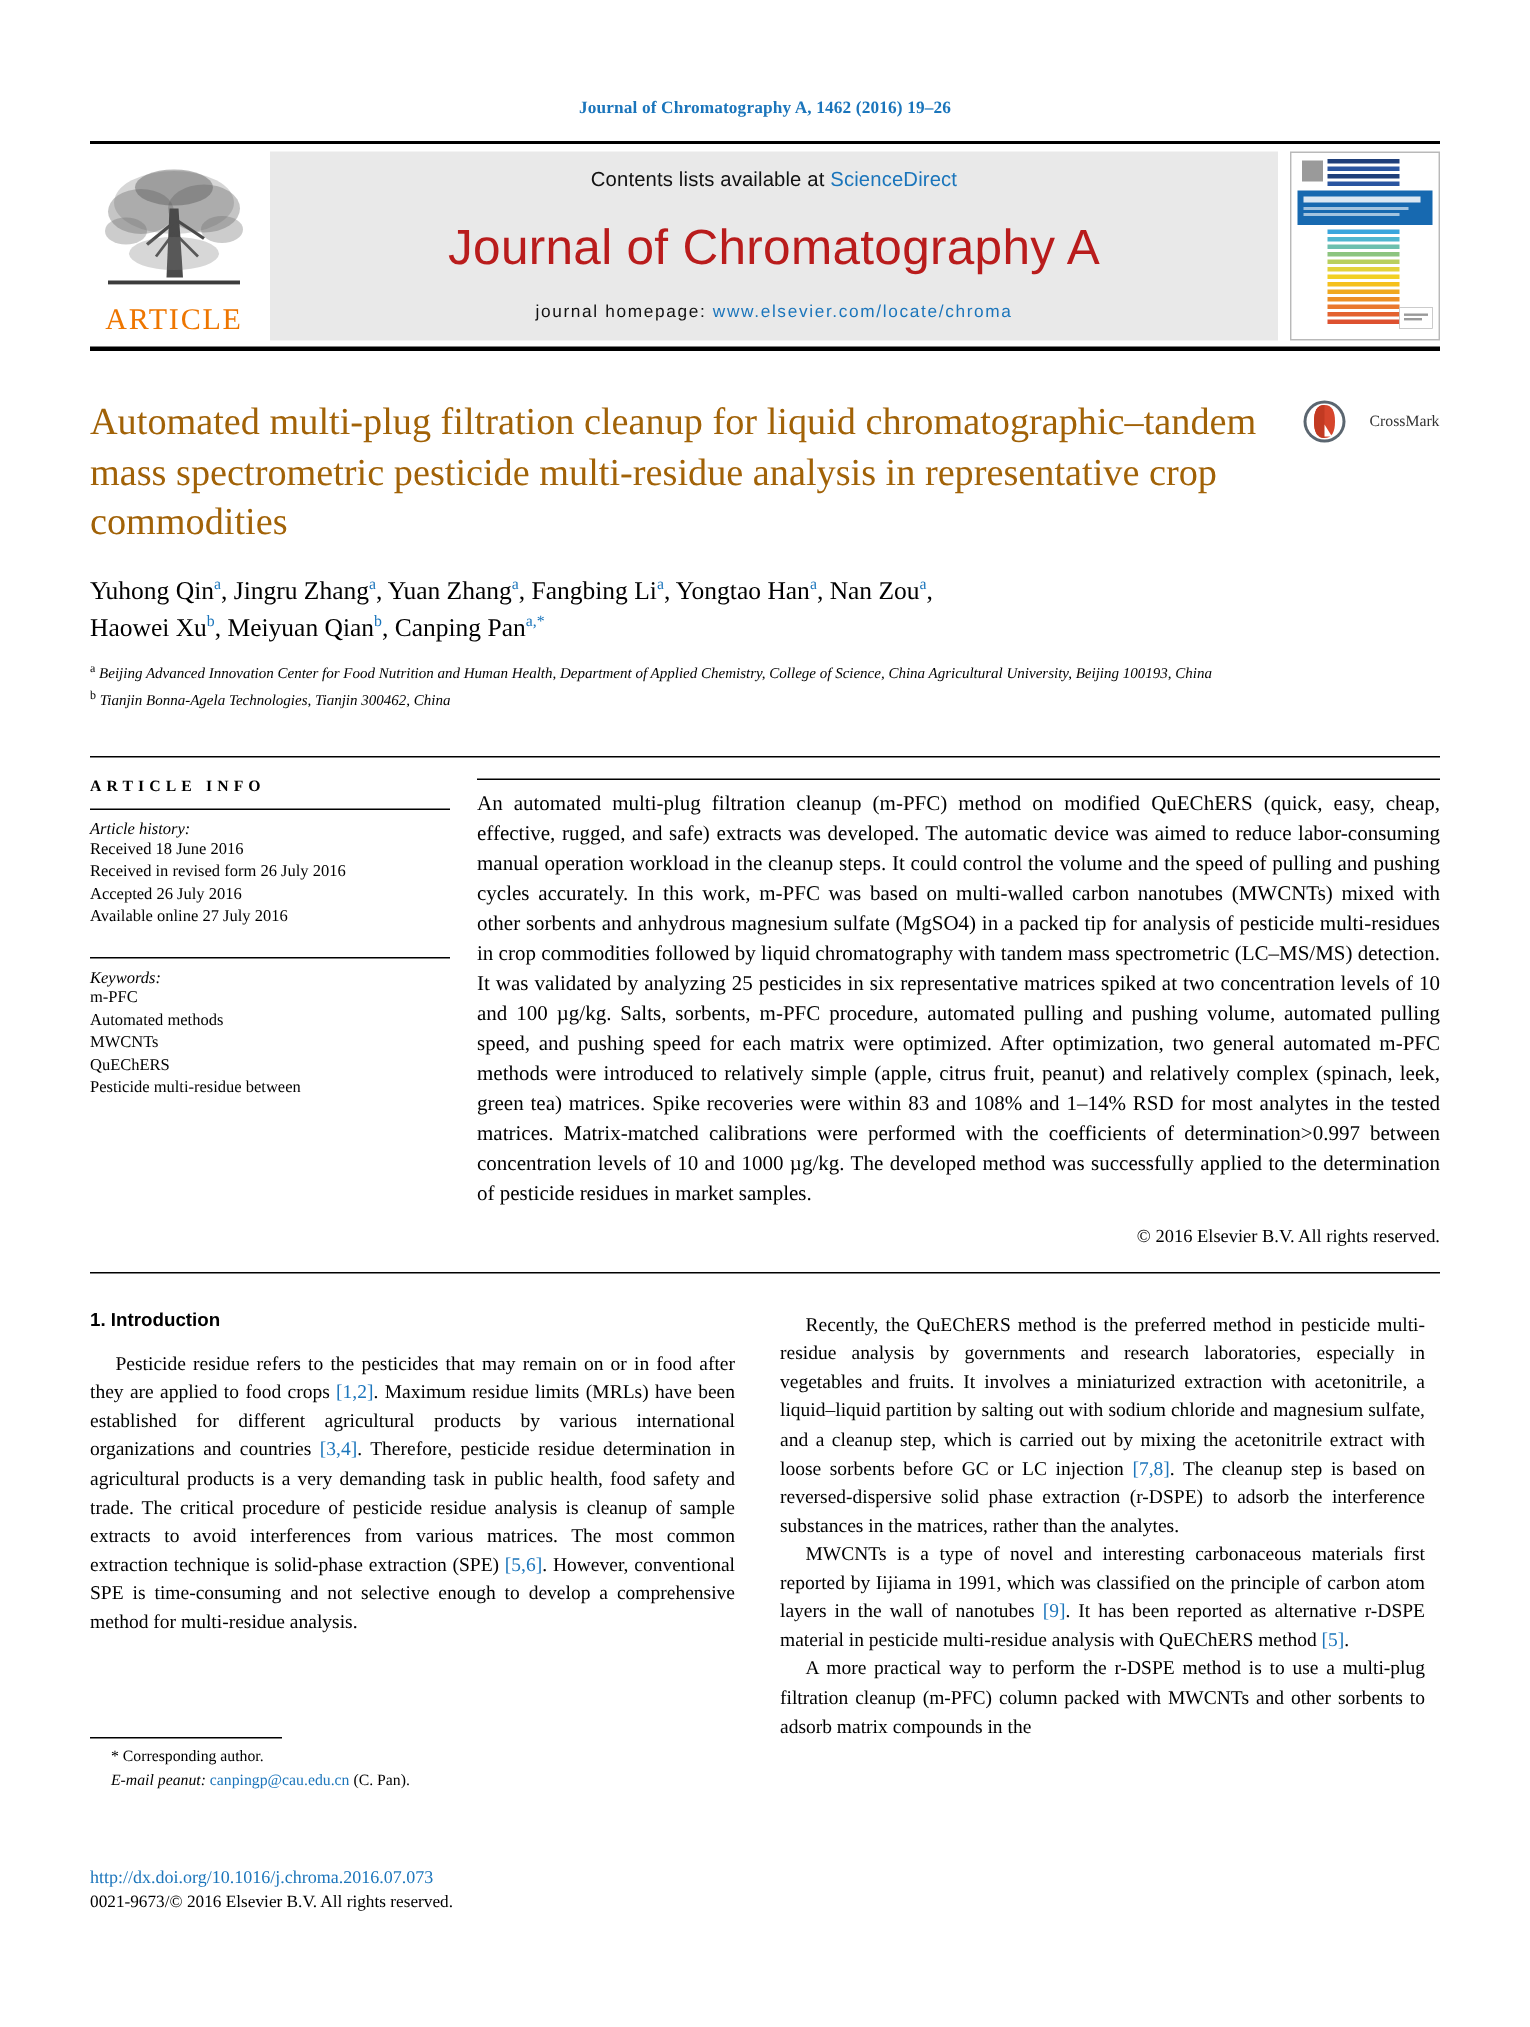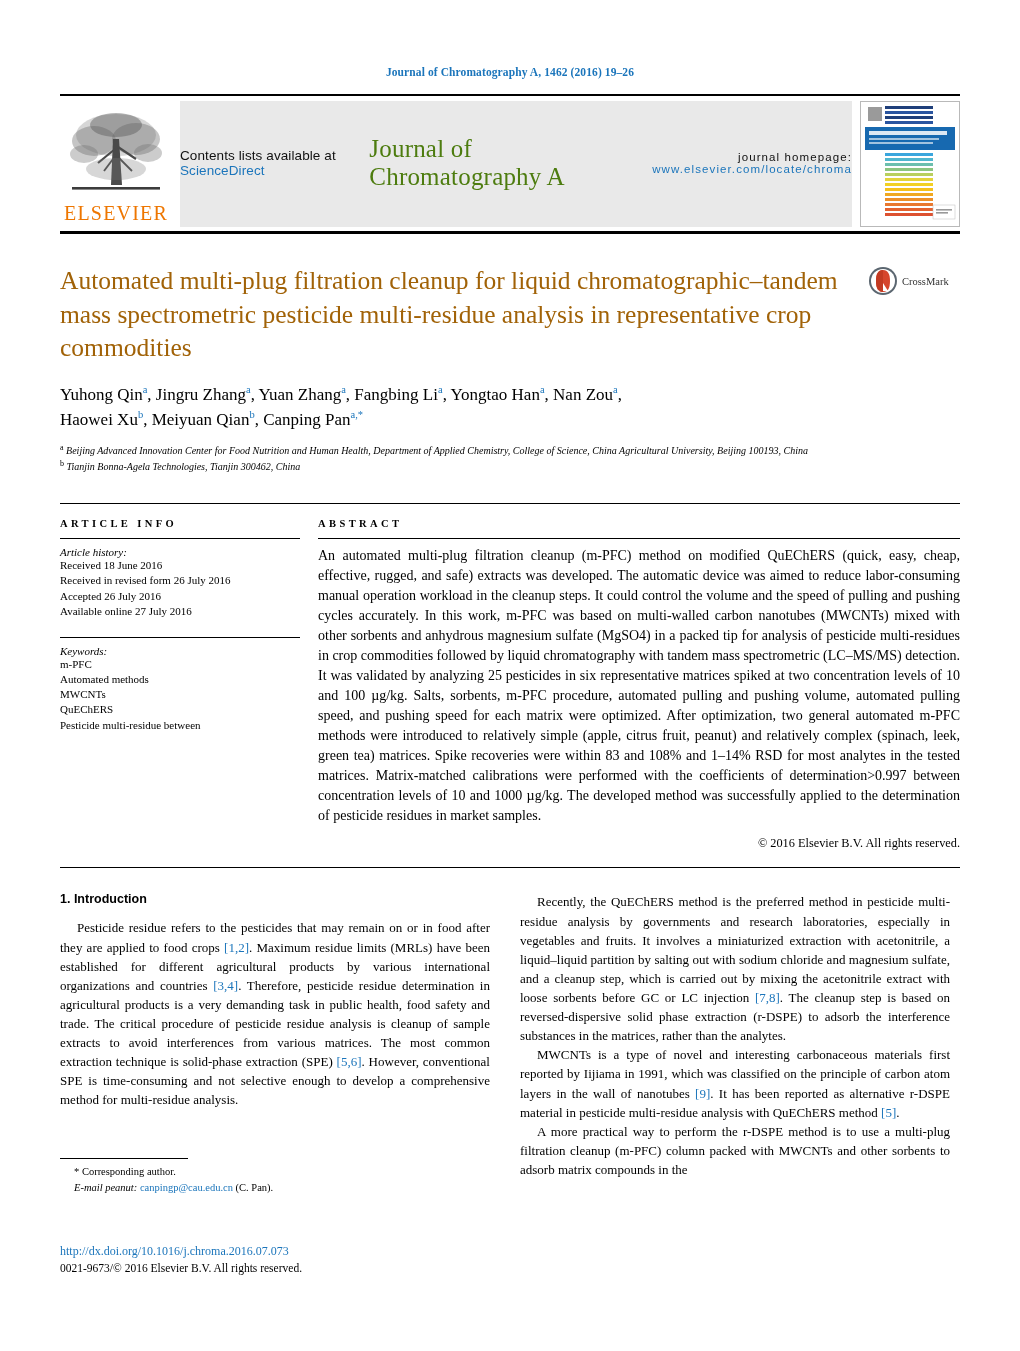--- a/index.html
+++ b/index.html
@@ -64,37 +64,37 @@
     color: #ee7600;
     font-weight: 400;
     margin-top: 1px;
   }
   .journal-banner {
     flex: 1;
     background: #e9e9e9;
     margin-left: 8px;
     margin-right: 8px;
     display: flex;
-    flex-direction: row;
+    flex-direction: column;
     align-items: center;
     justify-content: space-between;
     padding: 11px 0 13px 0;
     box-sizing: border-box;
   }
   .contents-line {
     font-size: 13.5px;
     font-family: "Liberation Sans", sans-serif;
     color: #111;
     letter-spacing: .1px;
   }
   .sciencedirect { color: #1b75bb; }
   .journal-title {
-    font-family: Liberation Serif, serif;
-    font-size: 25px;
-    color: #4d7c0f;
+    font-family: Liberation Sans, sans-serif;
+    font-size: 33px;
+    color: #b91c1c;
     letter-spacing: .2px;
   }
   .homepage-line {
     font-family: "Liberation Sans", sans-serif;
     font-size: 11.5px;
     letter-spacing: 1.1px;
     color: #111;
     text-align: right;
   }
   .homepage-line .url { color: #1b75bb; }
@@ -126,21 +126,21 @@
     max-width: 790px;
     margin: 0;
   }
   .crossmark {
     position: absolute;
     right: 0;
     top: 2px;
     width: 92px;
     display: flex;
     align-items: center;
-    gap: 4px;
+    gap: 15px;
   }
   .crossmark-text {
     font-family: "Liberation Serif", serif;
     font-size: 10.5px;
     color: #333;
   }
   .authors {
     margin-top: 17px;
     font-family: "Liberation Serif", serif;
     font-size: 17px;
@@ -294,21 +294,21 @@
             <ellipse cx="84" cy="44" rx="14" ry="9" fill="#6e6e6e" opacity="0.35"></ellipse>
             <path d="M49 30 L47 76 L58 76 L55 30 Z" fill="#4a4a4a"></path>
             <path d="M51 40 L34 54" stroke="#4a4a4a" stroke-width="2.2" fill="none"></path>
             <path d="M54 38 L72 50" stroke="#4a4a4a" stroke-width="2.2" fill="none"></path>
             <path d="M52 46 L40 62" stroke="#4a4a4a" stroke-width="1.8" fill="none"></path>
             <path d="M54 48 L68 62" stroke="#4a4a4a" stroke-width="1.8" fill="none"></path>
             <ellipse cx="52" cy="60" rx="30" ry="11" fill="#7a7a7a" opacity="0.3"></ellipse>
             <rect x="8" y="78" width="88" height="2.6" fill="#3c3c3c"></rect>
           </g>
         </svg>
-        <div class="elsevier-word">ELSEVIER</div>
+        <div class="elsevier-word">ARTICLE</div>
       </div>
 
       <div class="journal-banner">
         <div class="contents-line">
           <span>Contents lists available at </span><span class="sciencedirect">ScienceDirect</span>
         </div>
         <div class="journal-title">Journal of Chromatography A</div>
         <div class="homepage-line">
           <span>journal homepage: </span><span class="url">www.elsevier.com/locate/chroma</span>
         </div>
@@ -394,21 +394,20 @@
         <div class="hist-label">Keywords:</div>
         <div class="hist-line">m-PFC</div>
         <div class="hist-line">Automated methods</div>
         <div class="hist-line">MWCNTs</div>
         <div class="hist-line">QuEChERS</div>
         <div class="hist-line">Pesticide multi-residue between</div>
       </div>
     </div>
 
     <div class="col-abs">
-      <div class="sec-head">ABSTRACT</div>
       <div class="hr-thin"></div>
       <div class="abs-text">An automated multi-plug filtration cleanup (m-PFC) method on modified QuEChERS (quick, easy, cheap, effective, rugged, and safe) extracts was developed. The automatic device was aimed to reduce labor-consuming manual operation workload in the cleanup steps. It could control the volume and the speed of pulling and pushing cycles accurately. In this work, m-PFC was based on multi-walled carbon nanotubes (MWCNTs) mixed with other sorbents and anhydrous magnesium sulfate (MgSO4) in a packed tip for analysis of pesticide multi-residues in crop commodities followed by liquid chromatography with tandem mass spectrometric (LC–MS/MS) detection. It was validated by analyzing 25 pesticides in six representative matrices spiked at two concentration levels of 10 and 100 µg/kg. Salts, sorbents, m-PFC procedure, automated pulling and pushing volume, automated pulling speed, and pushing speed for each matrix were optimized. After optimization, two general automated m-PFC methods were introduced to relatively simple (apple, citrus fruit, peanut) and relatively complex (spinach, leek, green tea) matrices. Spike recoveries were within 83 and 108% and 1–14% RSD for most analytes in the tested matrices. Matrix-matched calibrations were performed with the coefficients of determination&gt;0.997 between concentration levels of 10 and 1000 µg/kg. The developed method was successfully applied to the determination of pesticide residues in market samples.</div>
       <div class="copyright">© 2016 Elsevier B.V. All rights reserved.</div>
     </div>
 
   </div>
 
   <div class="abs-rule-bottom"></div>
 
   <div class="body-cols">

